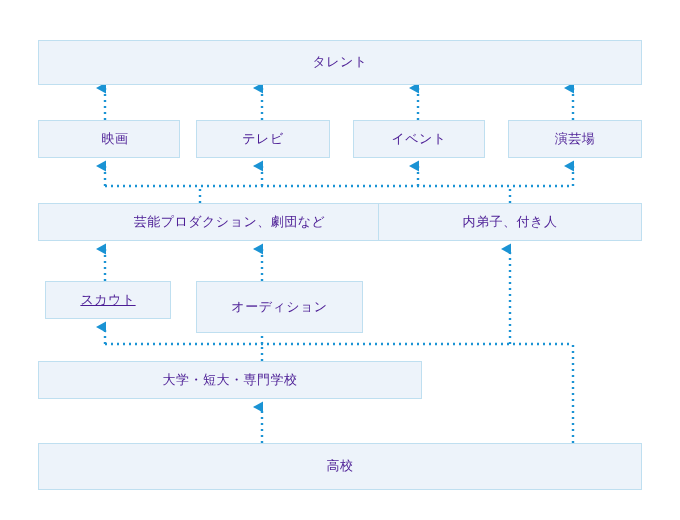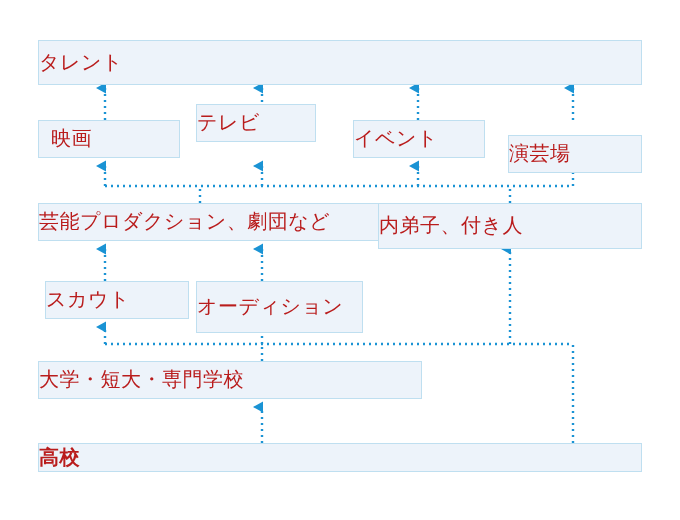--- a/index.html
+++ b/index.html
@@ -26,23 +26,23 @@
     width: 680px;
     height: 520px;
   }
   .node {
     position: absolute;
     box-sizing: border-box;
     background: #edf3fa;
     border: 1px solid #bfdff0;
     display: flex;
     align-items: center;
-    justify-content: flex-start;
-    color: #b91c1c;
-    font-size: 20px;
+    justify-content: center;
+    color: #4c1d95;
+    font-size: 13px;
     letter-spacing: 0.5px;
     line-height: 1;
     white-space: nowrap;
     z-index: 2;
   }
   .node-label {
     display: block;
     transform: translateY(-1px);
   }
 </style>
@@ -89,49 +89,49 @@
   </svg>
 
   <div class="node" style="left:38px; top:40px; width:604px; height:45px;">
     <span class="node-label">タレント</span>
   </div>
 
   <div class="node" style="left:38px; top:120px; width:142px; height:38px;padding-left:12px;">
     <span class="node-label">映画</span>
   </div>
 
-  <div class="node" style="left:196px; top:104px; width:120px; height:38px;">
+  <div class="node" style="left:196px; top:120px; width:134px; height:38px;">
     <span class="node-label">テレビ</span>
   </div>
 
   <div class="node" style="left:353px; top:120px; width:132px; height:38px;">
     <span class="node-label">イベント</span>
   </div>
 
-  <div class="node" style="left:508px; top:120px; width:134px; height:38px;margin-top:15px;">
+  <div class="node" style="left:508px; top:120px; width:134px; height:38px;">
     <span class="node-label">演芸場</span>
   </div>
 
   <div class="node" style="left:38px; top:203px; width:383px; height:38px;">
     <span class="node-label">芸能プロダクション、劇団など</span>
   </div>
 
-  <div class="node" style="left:378px; top:203px; width:264px; height:46px;">
+  <div class="node" style="left:378px; top:203px; width:264px; height:38px;">
     <span class="node-label">内弟子、付き人</span>
   </div>
 
-  <div class="node" style="left:45px; top:281px; width:144px; height:38px;">
+  <div class="node" style="left:45px; top:281px; width:126px; height:38px;text-decoration:underline;">
     <span class="node-label">スカウト</span>
   </div>
 
   <div class="node" style="left:196px; top:281px; width:167px; height:52px;">
     <span class="node-label">オーディション</span>
   </div>
 
   <div class="node" style="left:38px; top:361px; width:384px; height:38px;">
     <span class="node-label">大学・短大・専門学校</span>
   </div>
 
-  <div class="node" style="left:38px; top:443px; width:604px; height:29px;font-weight:bold;">
+  <div class="node" style="left:38px; top:443px; width:604px; height:47px;">
     <span class="node-label">高校</span>
   </div>
 
 </div>
 
 </body></html>

